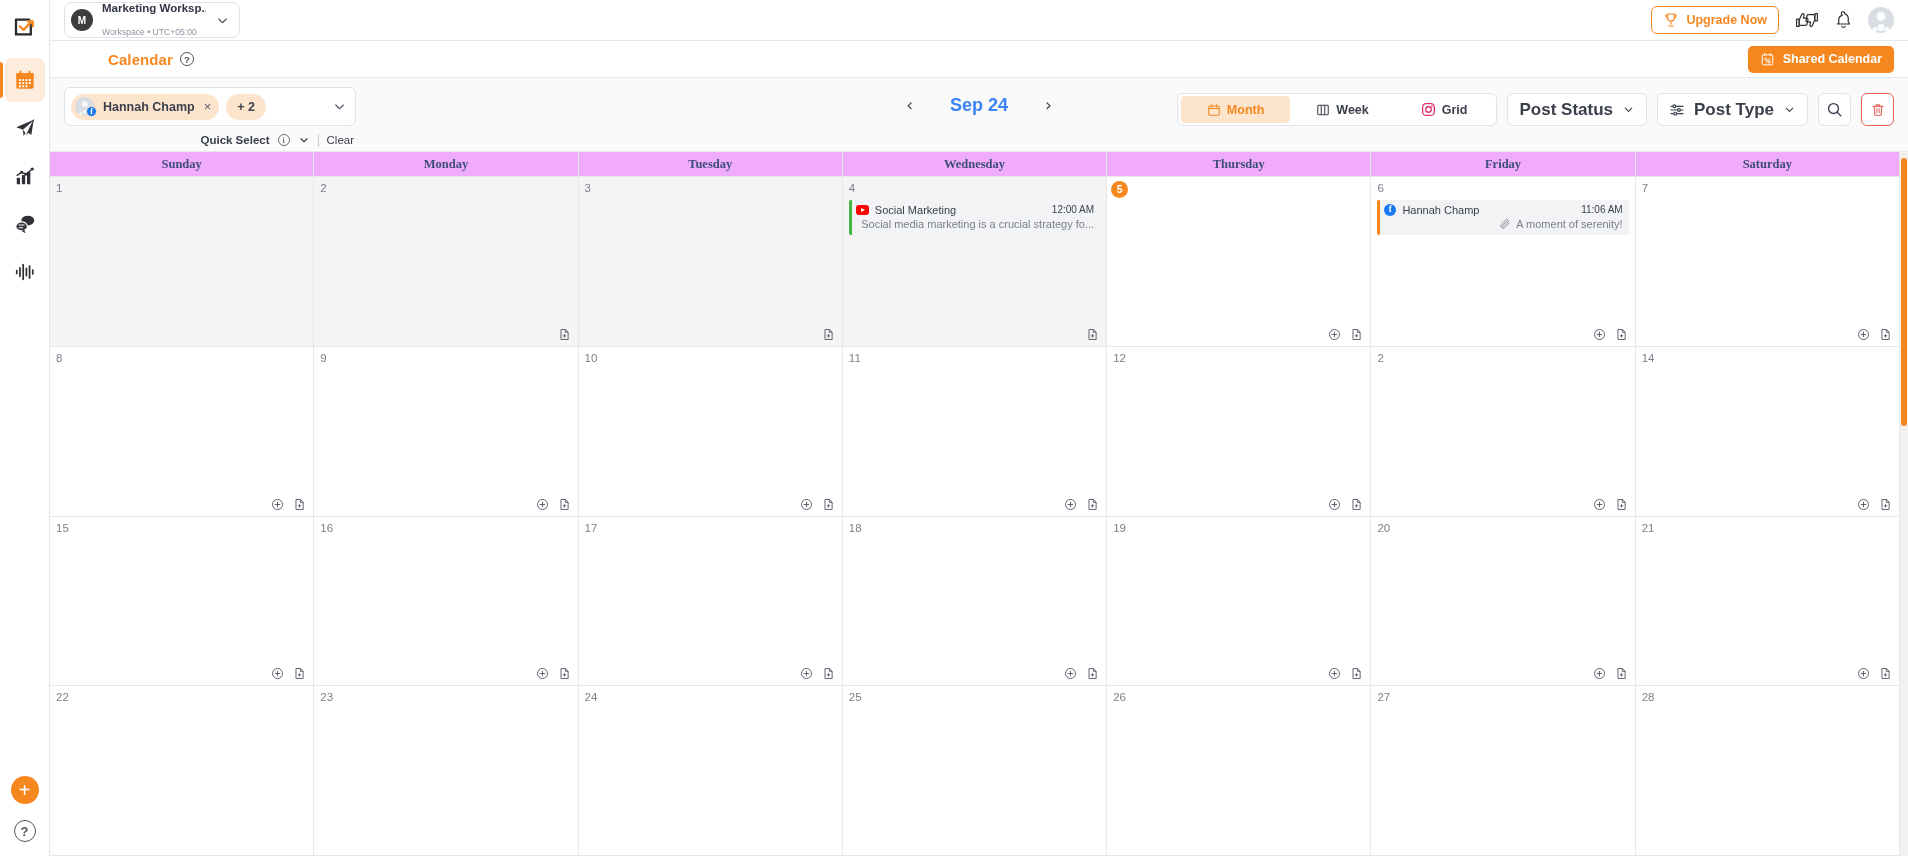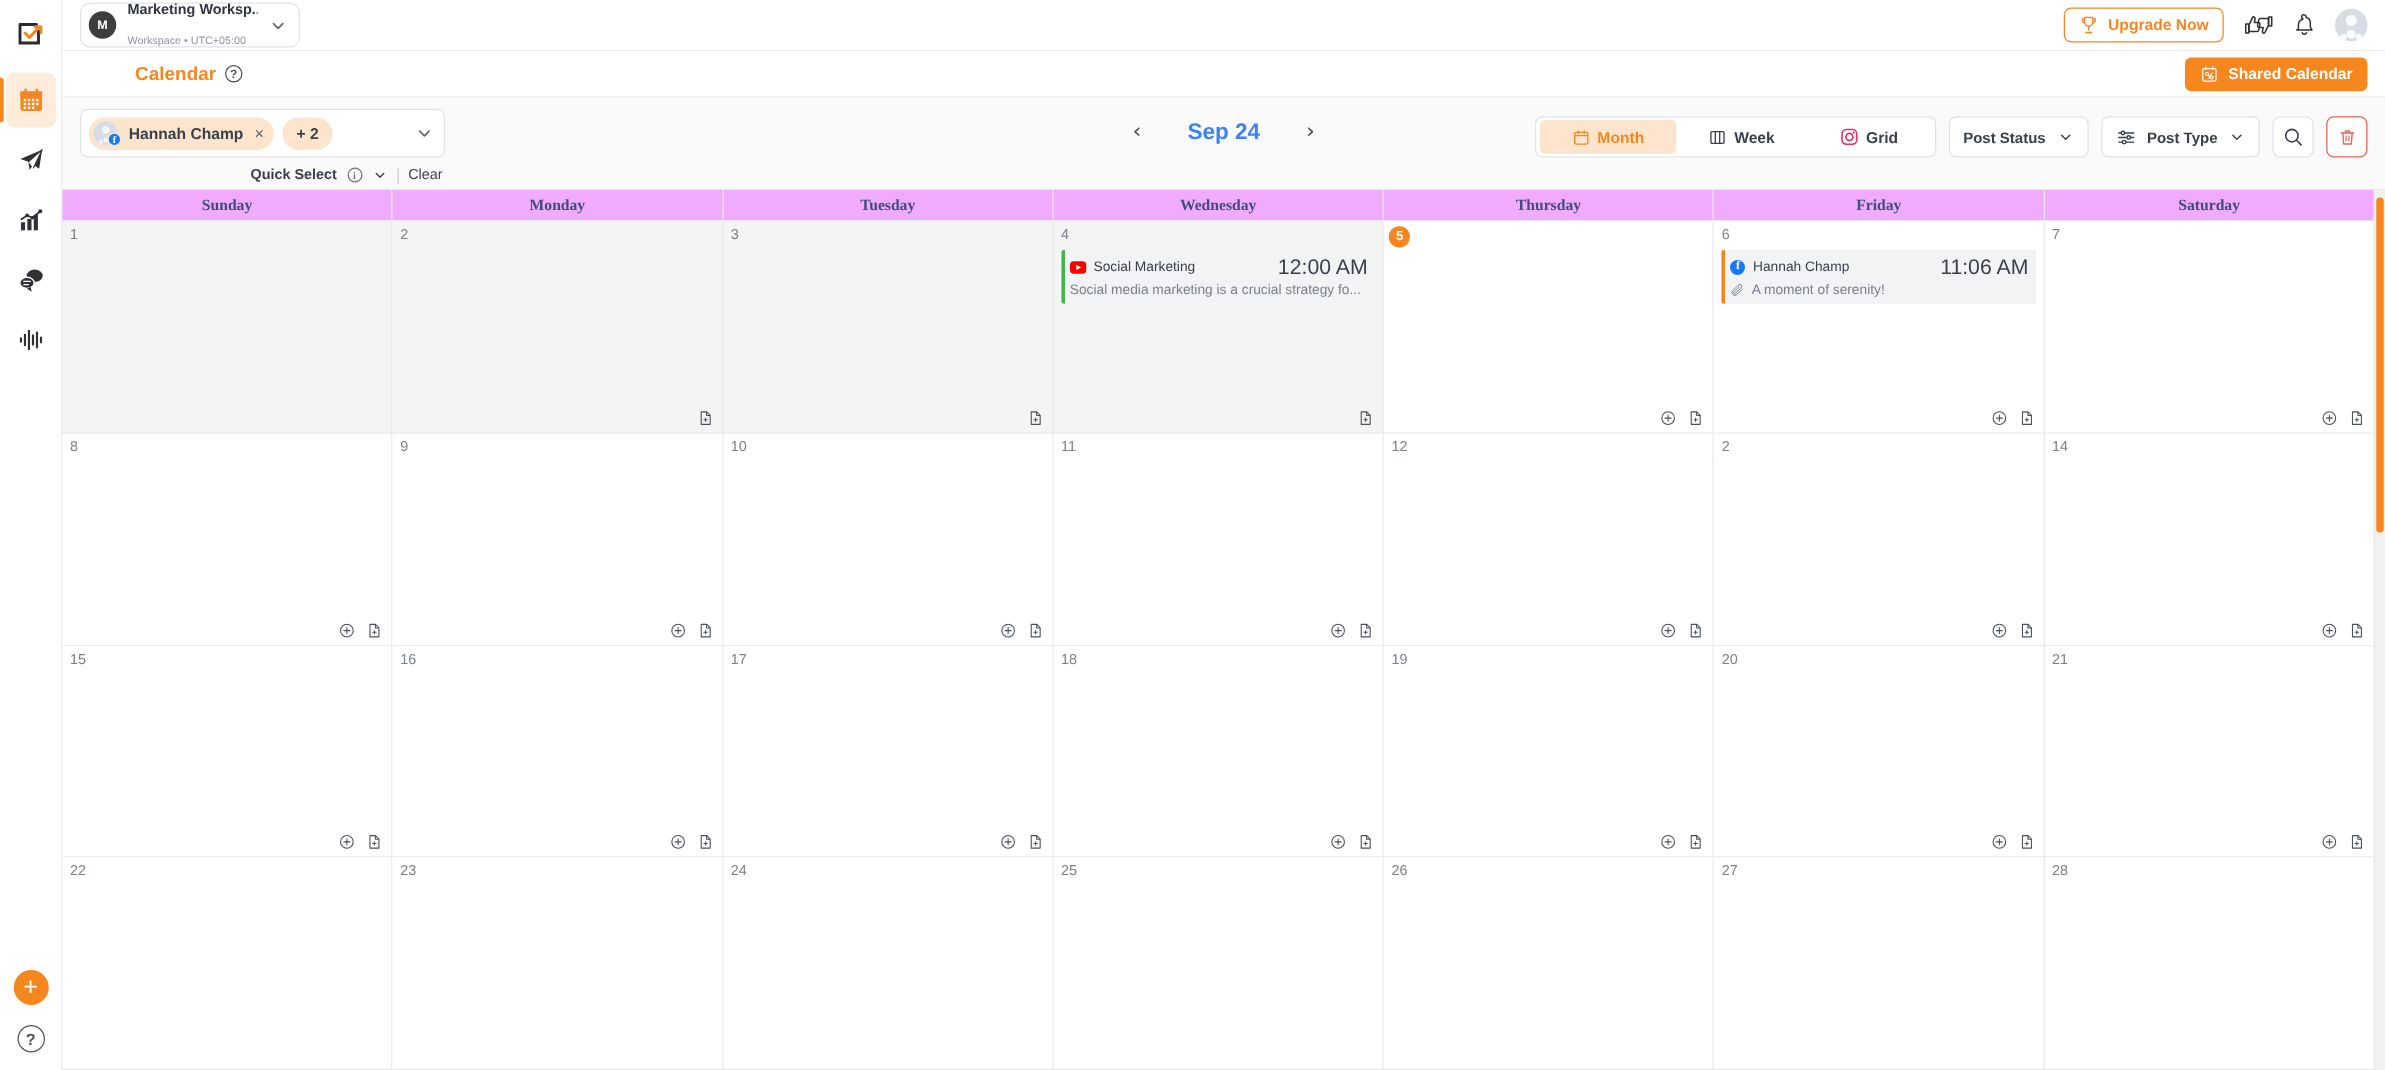--- a/index.html
+++ b/index.html
@@ -197,21 +197,21 @@
   }
   .seg-item {
     display: flex; align-items: center; gap: 6px;
     height: 27px; padding: 0 26px; border-radius: 4px;
     font-size: 12.5px; color: #3a3f4b; cursor: pointer; font-weight: 600;
   }
   .seg-item.active { background: #fde5cd; color: #f6871f; font-weight: 700; }
   .drop {
     display: flex; align-items: center; gap: 9px;
     border: 1px solid #dfe2e7; border-radius: 6px; background: #fff;
-    height: 33px; padding: 0 11px; font-size: 12px; color: #3a3f4b; cursor: pointer;
+    height: 33px; padding: 0 11px; font-size: 17px; color: #3a3f4b; cursor: pointer;
     font-weight: 600;
   }
   .icon-btn {
     width: 33px; height: 33px; border: 1px solid #dfe2e7; border-radius: 6px;
     background: #fff; display: flex; align-items: center; justify-content: center;
     cursor: pointer;
   }
   .icon-btn.danger { border-color: #e8635a; }
 
   
@@ -250,22 +250,22 @@
     overflow: hidden;
   }
   .evt::before {
     content: ""; position: absolute; left: 0; top: 0; bottom: 0; width: 3px;
   }
   .evt.green::before { background: #44b549; }
   .evt.orange::before { background: #f6871f; }
   .evt-row1 { display: flex; align-items: center; gap: 6px; }
   .evt-title { font-size: 11px; color: #3a3f4b; white-space: nowrap;
                overflow: hidden; text-overflow: ellipsis; flex: 1 1 auto; }
-  .evt-time { font-size: 17px; color: #3a3f4b; flex: 0 0 auto; }
-  .evt-row2 { display: flex; align-items: center; gap: 5px; margin-top: 2px; }
+  .evt-time { font-size: 10px; color: #3a3f4b; flex: 0 0 auto; }
+  .evt-row2 { display: flex; align-items: center; gap: 5px; margin-top: 2px; justify-content: flex-end; }
   .evt-desc { font-size: 11px; color: #7a7f8a; white-space: nowrap;
               overflow: hidden; text-overflow: ellipsis; }
   .yt {
     width: 13px; height: 10px; border-radius: 3px; background: #ff0000;
     display: flex; align-items: center; justify-content: center; flex: 0 0 auto;
   }
   .yt::after { content:""; border-left: 4px solid #fff; border-top: 2.5px solid transparent;
                border-bottom: 2.5px solid transparent; margin-left: 1px; }
   .fb {
     width: 12px; height: 12px; border-radius: 50%; background: #1877f2;

